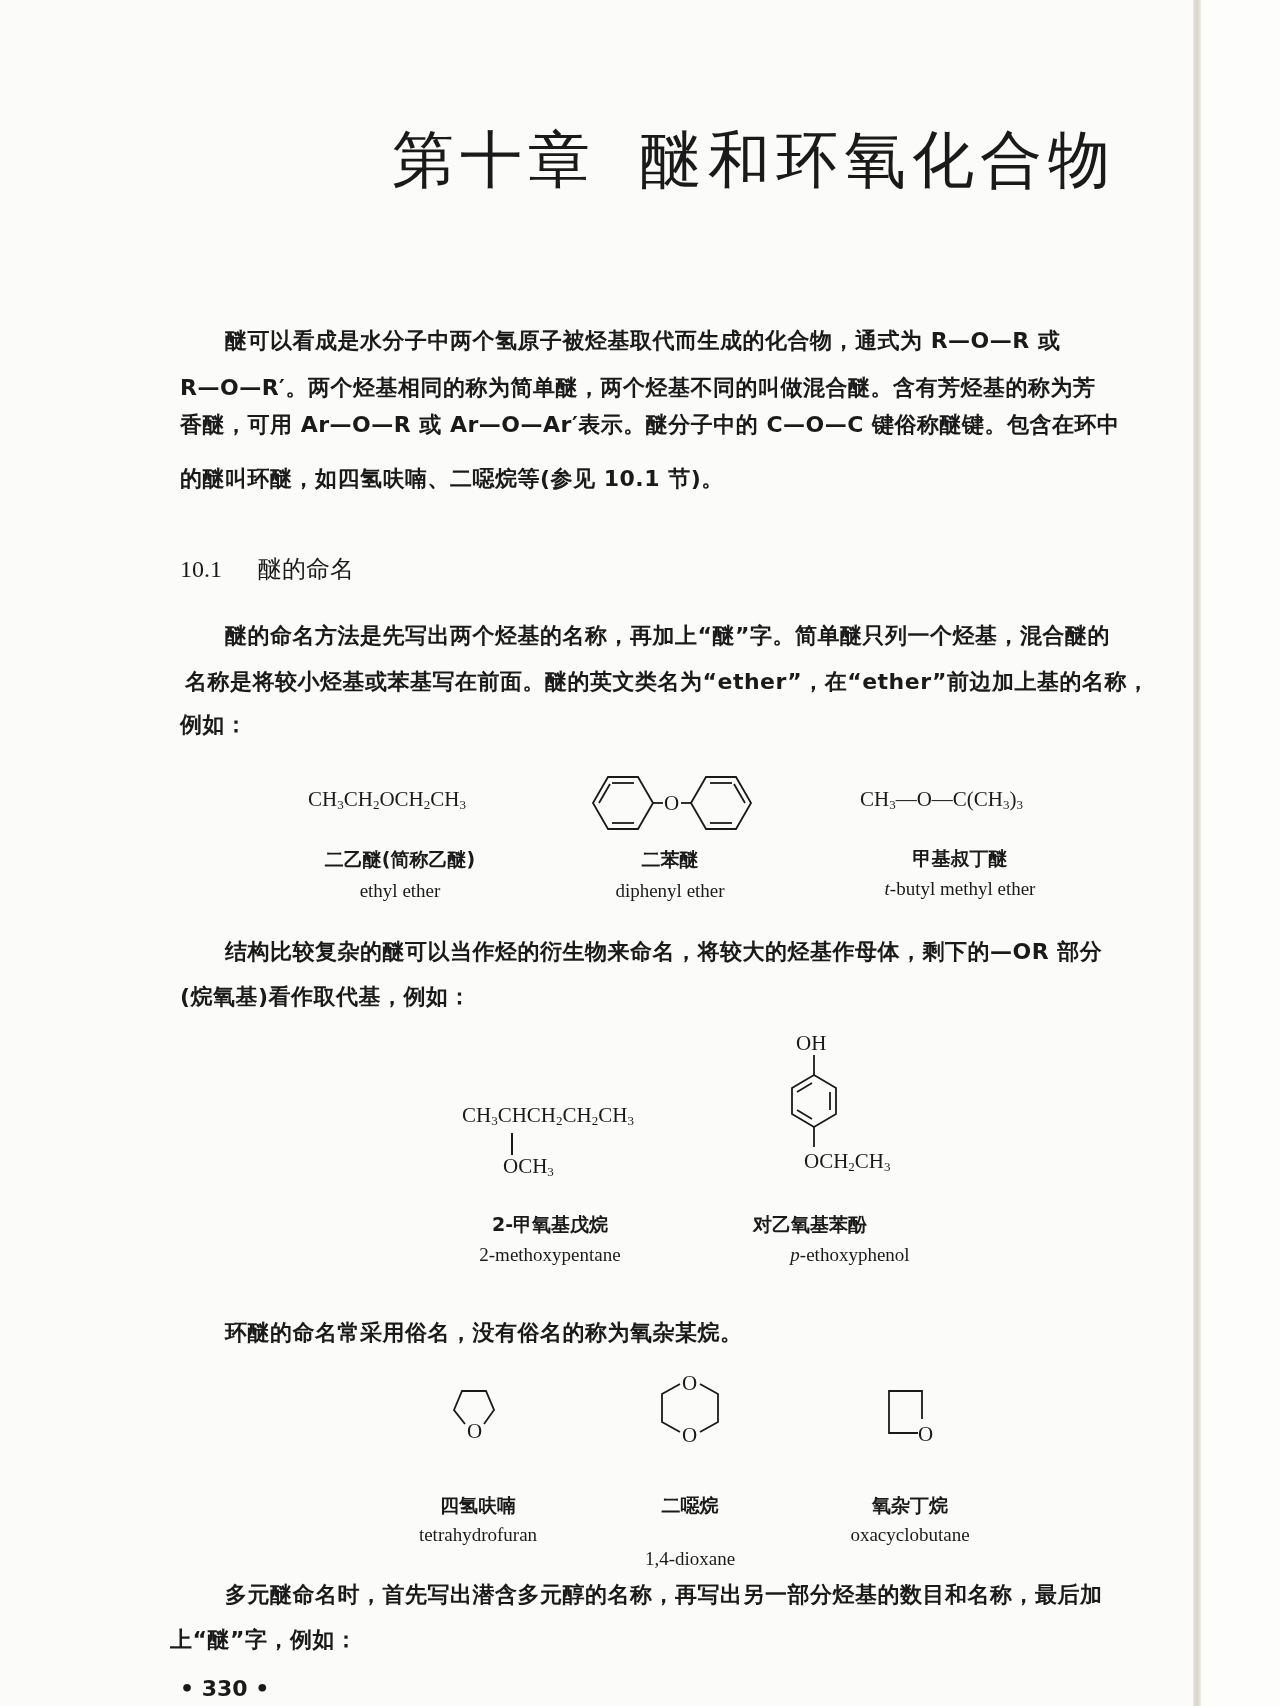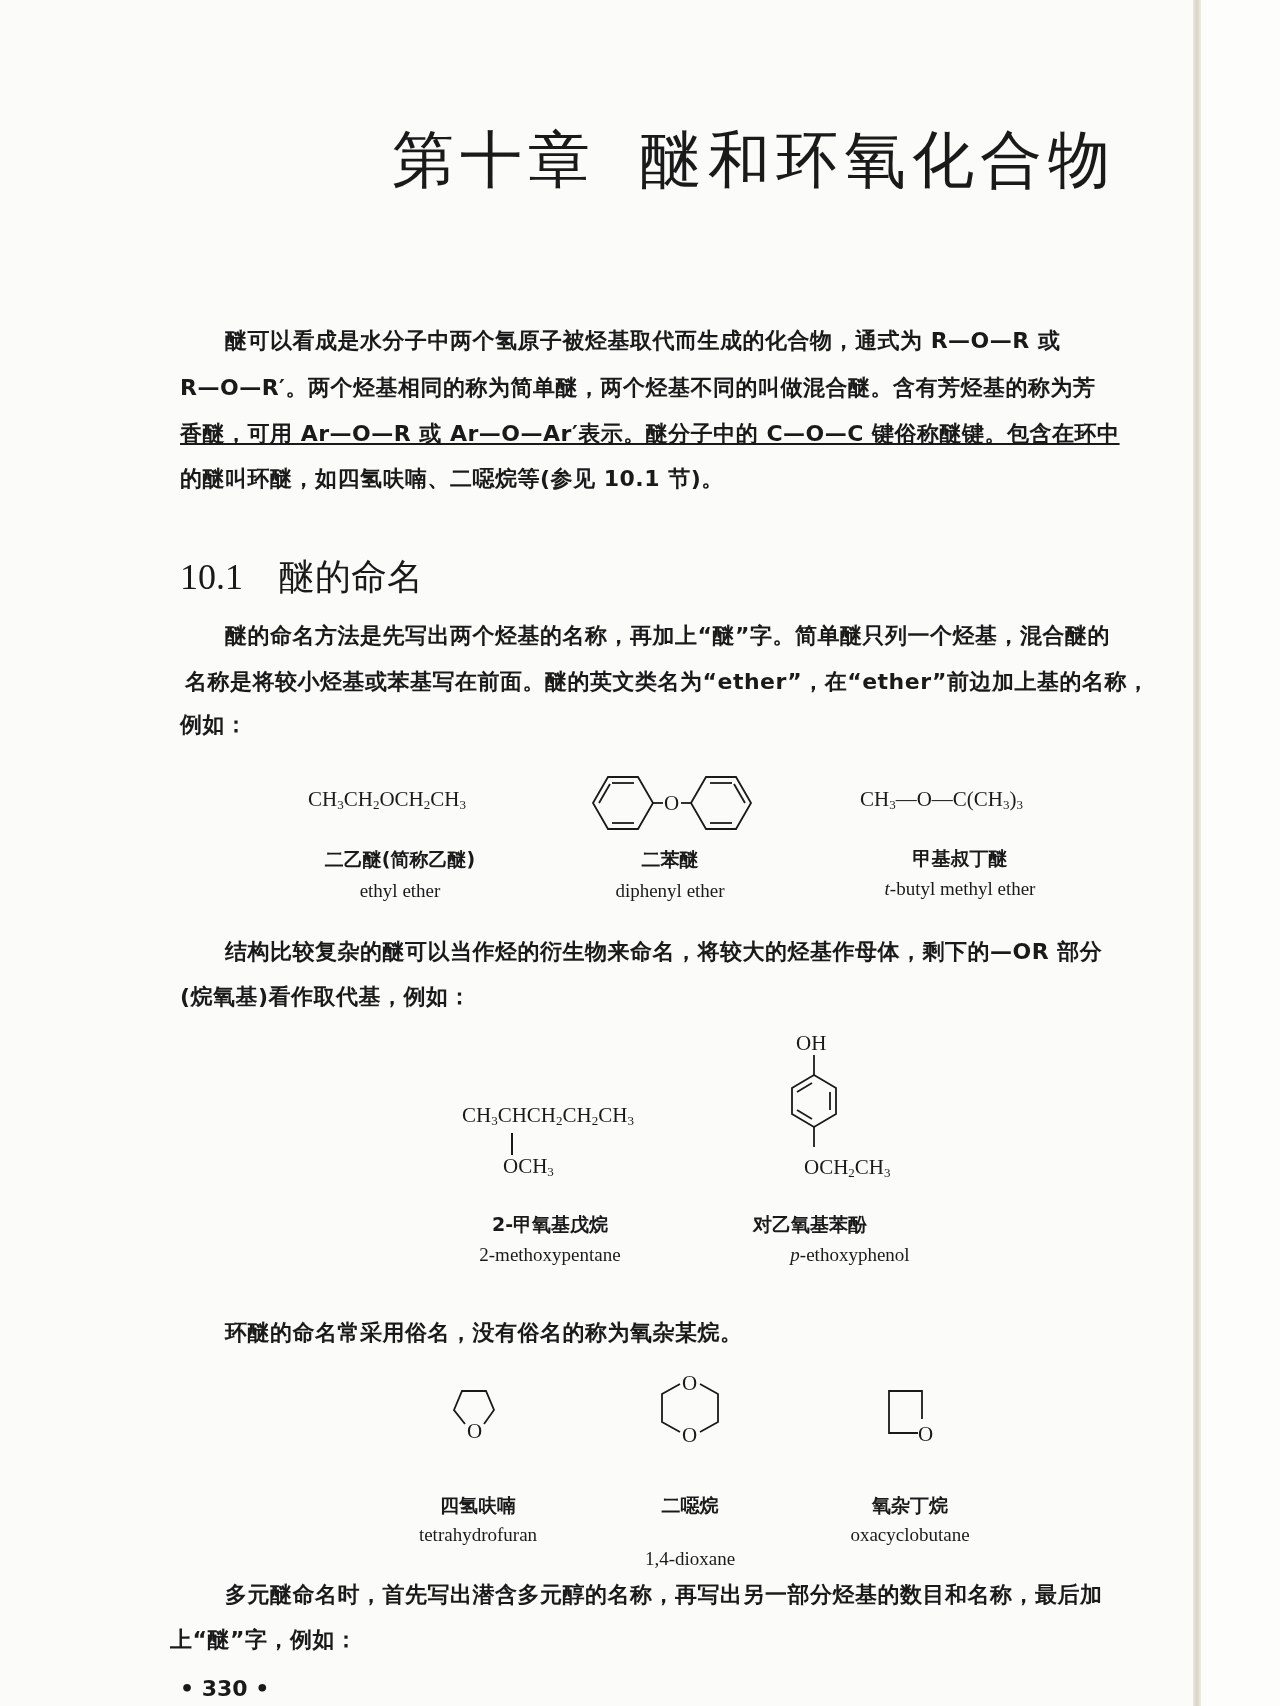--- a/index.html
+++ b/index.html
@@ -9,21 +9,21 @@
     font-family:"DejaVu Serif", "Liberation Serif", serif;
     color:#1a1a1a;
   }
   .page-edge { position:absolute; left:1193px; top:0; width:8px; height:1706px;
     background:linear-gradient(90deg,#e9e6dc,#d8d4c6 50%,#efede6); }
   .page-right { position:absolute; left:1201px; top:0; width:79px; height:1706px; background:#fdfdfc; }
   .abs { position:absolute; white-space:nowrap; }
   .title { left:392px; top:118px; font-size:62px; letter-spacing:6px; font-family:Liberation Mono, monospace; }
   .title .gap { display:inline-block; width:44px; }
   .body-line { font-size:22px; font-weight:bold; letter-spacing:0.5px; font-family:"DejaVu Sans", sans-serif; }
-  .heading { left:180px; top:553px; font-size:36px; font-family:"Liberation Serif", serif; }
+  .heading { left:180px; top:553px; font-size:24px; font-family:"Liberation Serif", serif; }
   .heading .num { margin-right:36px; }
   .formula { font-family:"Liberation Serif", serif; font-size:21px; }
   .formula sub { font-size:13px; vertical-align:-3px; }
   .cn-label { font-family:"DejaVu Sans", sans-serif; font-size:19px; font-weight:bold; text-align:center; }
   .en-label { font-family:"Liberation Serif", serif; font-size:19px; text-align:center; }
   svg { position:absolute; overflow:visible; }
   svg line, svg polygon, svg polyline { stroke:#1a1a1a; stroke-width:1.8; fill:none; }
   svg text { font-family:"Liberation Serif", serif; font-size:21px; fill:#1a1a1a; }
   .page-num { left:180px; top:1676px; font-family:"DejaVu Sans", sans-serif; font-size:22px; font-weight:bold; }
 </style>
@@ -33,21 +33,21 @@
 <div class="page-edge"></div>
 <div class="page-right"></div>
 
 <div class="abs title">
   <span>第十章</span><span class="gap"></span><span>醚和环氧化合物</span>
 </div>
 
 <div>
   <div class="abs body-line" style="left:225px;top:326px;">醚可以看成是水分子中两个氢原子被烃基取代而生成的化合物，通式为 R—O—R 或</div>
   <div class="abs body-line" style="left:180px;top:373px;">R—O—R′。两个烃基相同的称为简单醚，两个烃基不同的叫做混合醚。含有芳烃基的称为芳</div>
-  <div class="abs body-line" style="left:180px;top:419px;text-decoration:underline;">香醚，可用 Ar—O—R 或 Ar—O—Ar′表示。醚分子中的 C—O—C 键俗称醚键。包含在环中</div>
+  <div class="abs body-line" style="left:180px;top:410px;">香醚，可用 Ar—O—R 或 Ar—O—Ar′表示。醚分子中的 C—O—C 键俗称醚键。包含在环中</div>
   <div class="abs body-line" style="left:180px;top:464px;">的醚叫环醚，如四氢呋喃、二噁烷等(参见 10.1 节)。</div>
 </div>
 
 <div class="abs heading">
   <span class="num">10.1</span><span>醚的命名</span>
 </div>
 
 <div>
   <div class="abs body-line" style="left:225px;top:621px;">醚的命名方法是先写出两个烃基的名称，再加上“醚”字。简单醚只列一个烃基，混合醚的</div>
   <div class="abs body-line" style="left:185px;top:667px;">名称是将较小烃基或苯基写在前面。醚的英文类名为“ether”，在“ether”前边加上基的名称，</div>
@@ -95,21 +95,21 @@
 
   <svg style="left:770px;top:1030px;" width="150" height="170" viewBox="0 0 150 170">
     <text x="26" y="20">OH</text>
     <line x1="44" y1="25" x2="44" y2="45"></line>
     <polygon points="44,45 66,58 66,84 44,97 22,84 22,58"></polygon>
     <line x1="60" y1="62" x2="60" y2="80"></line>
       <line x1="27" y1="62" x2="42" y2="53"></line>
       <line x1="27" y1="80" x2="42" y2="89"></line>
     <line x1="44" y1="97" x2="44" y2="117"></line>
   </svg>
-  <div class="abs formula" style="left:804px;top:1149px;margin-top:6px;">OCH<sub>2</sub>CH<sub>3</sub></div>
+  <div class="abs formula" style="left:804px;top:1149px;">OCH<sub>2</sub>CH<sub>3</sub></div>
   <div class="abs cn-label" style="left:710px;top:1212px;width:200px;">对乙氧基苯酚</div>
   <div class="abs en-label" style="left:750px;top:1244px;width:200px;"><i>p</i><span>-ethoxyphenol</span></div>
 </div>
 
 <div class="abs body-line" style="left:225px;top:1318px;">环醚的命名常采用俗名，没有俗名的称为氧杂某烷。</div>
 
 <div>
   <svg style="left:448px;top:1378px;" width="60" height="70" viewBox="0 0 60 70">
     <polyline points="17,46 6,32 14,13 38,13 46,32 36,46"></polyline>
     <text x="19" y="60">O</text>

